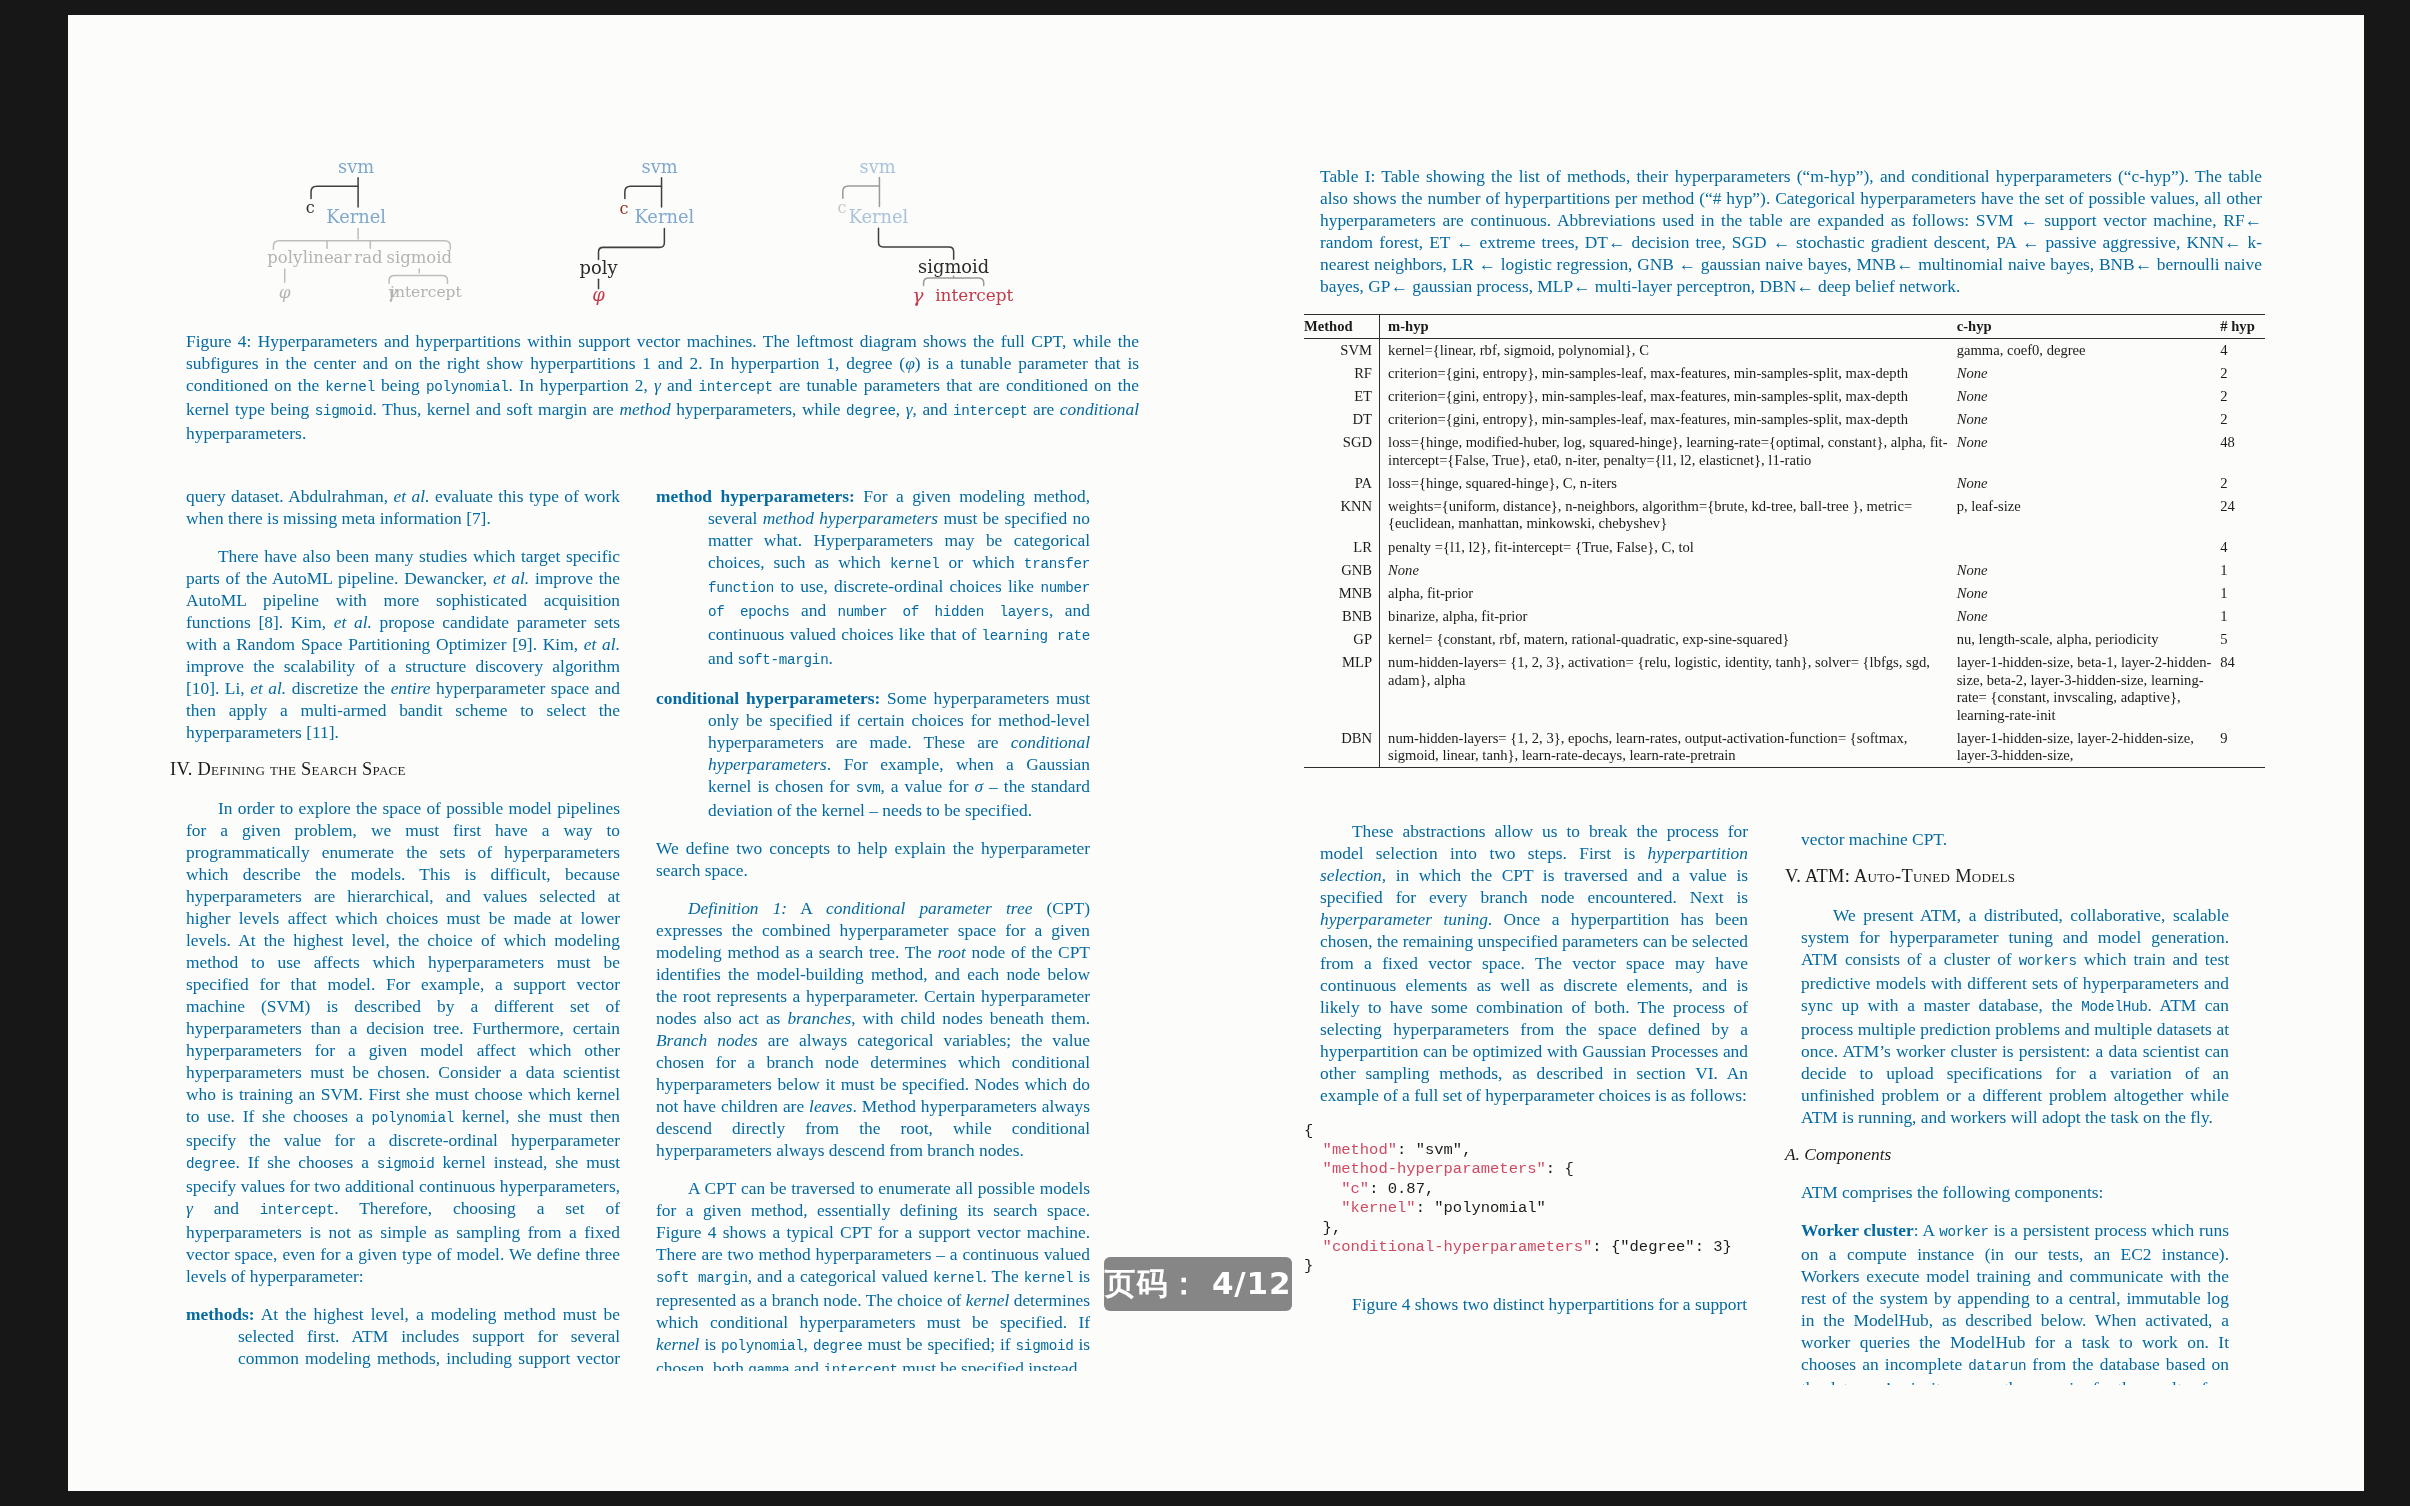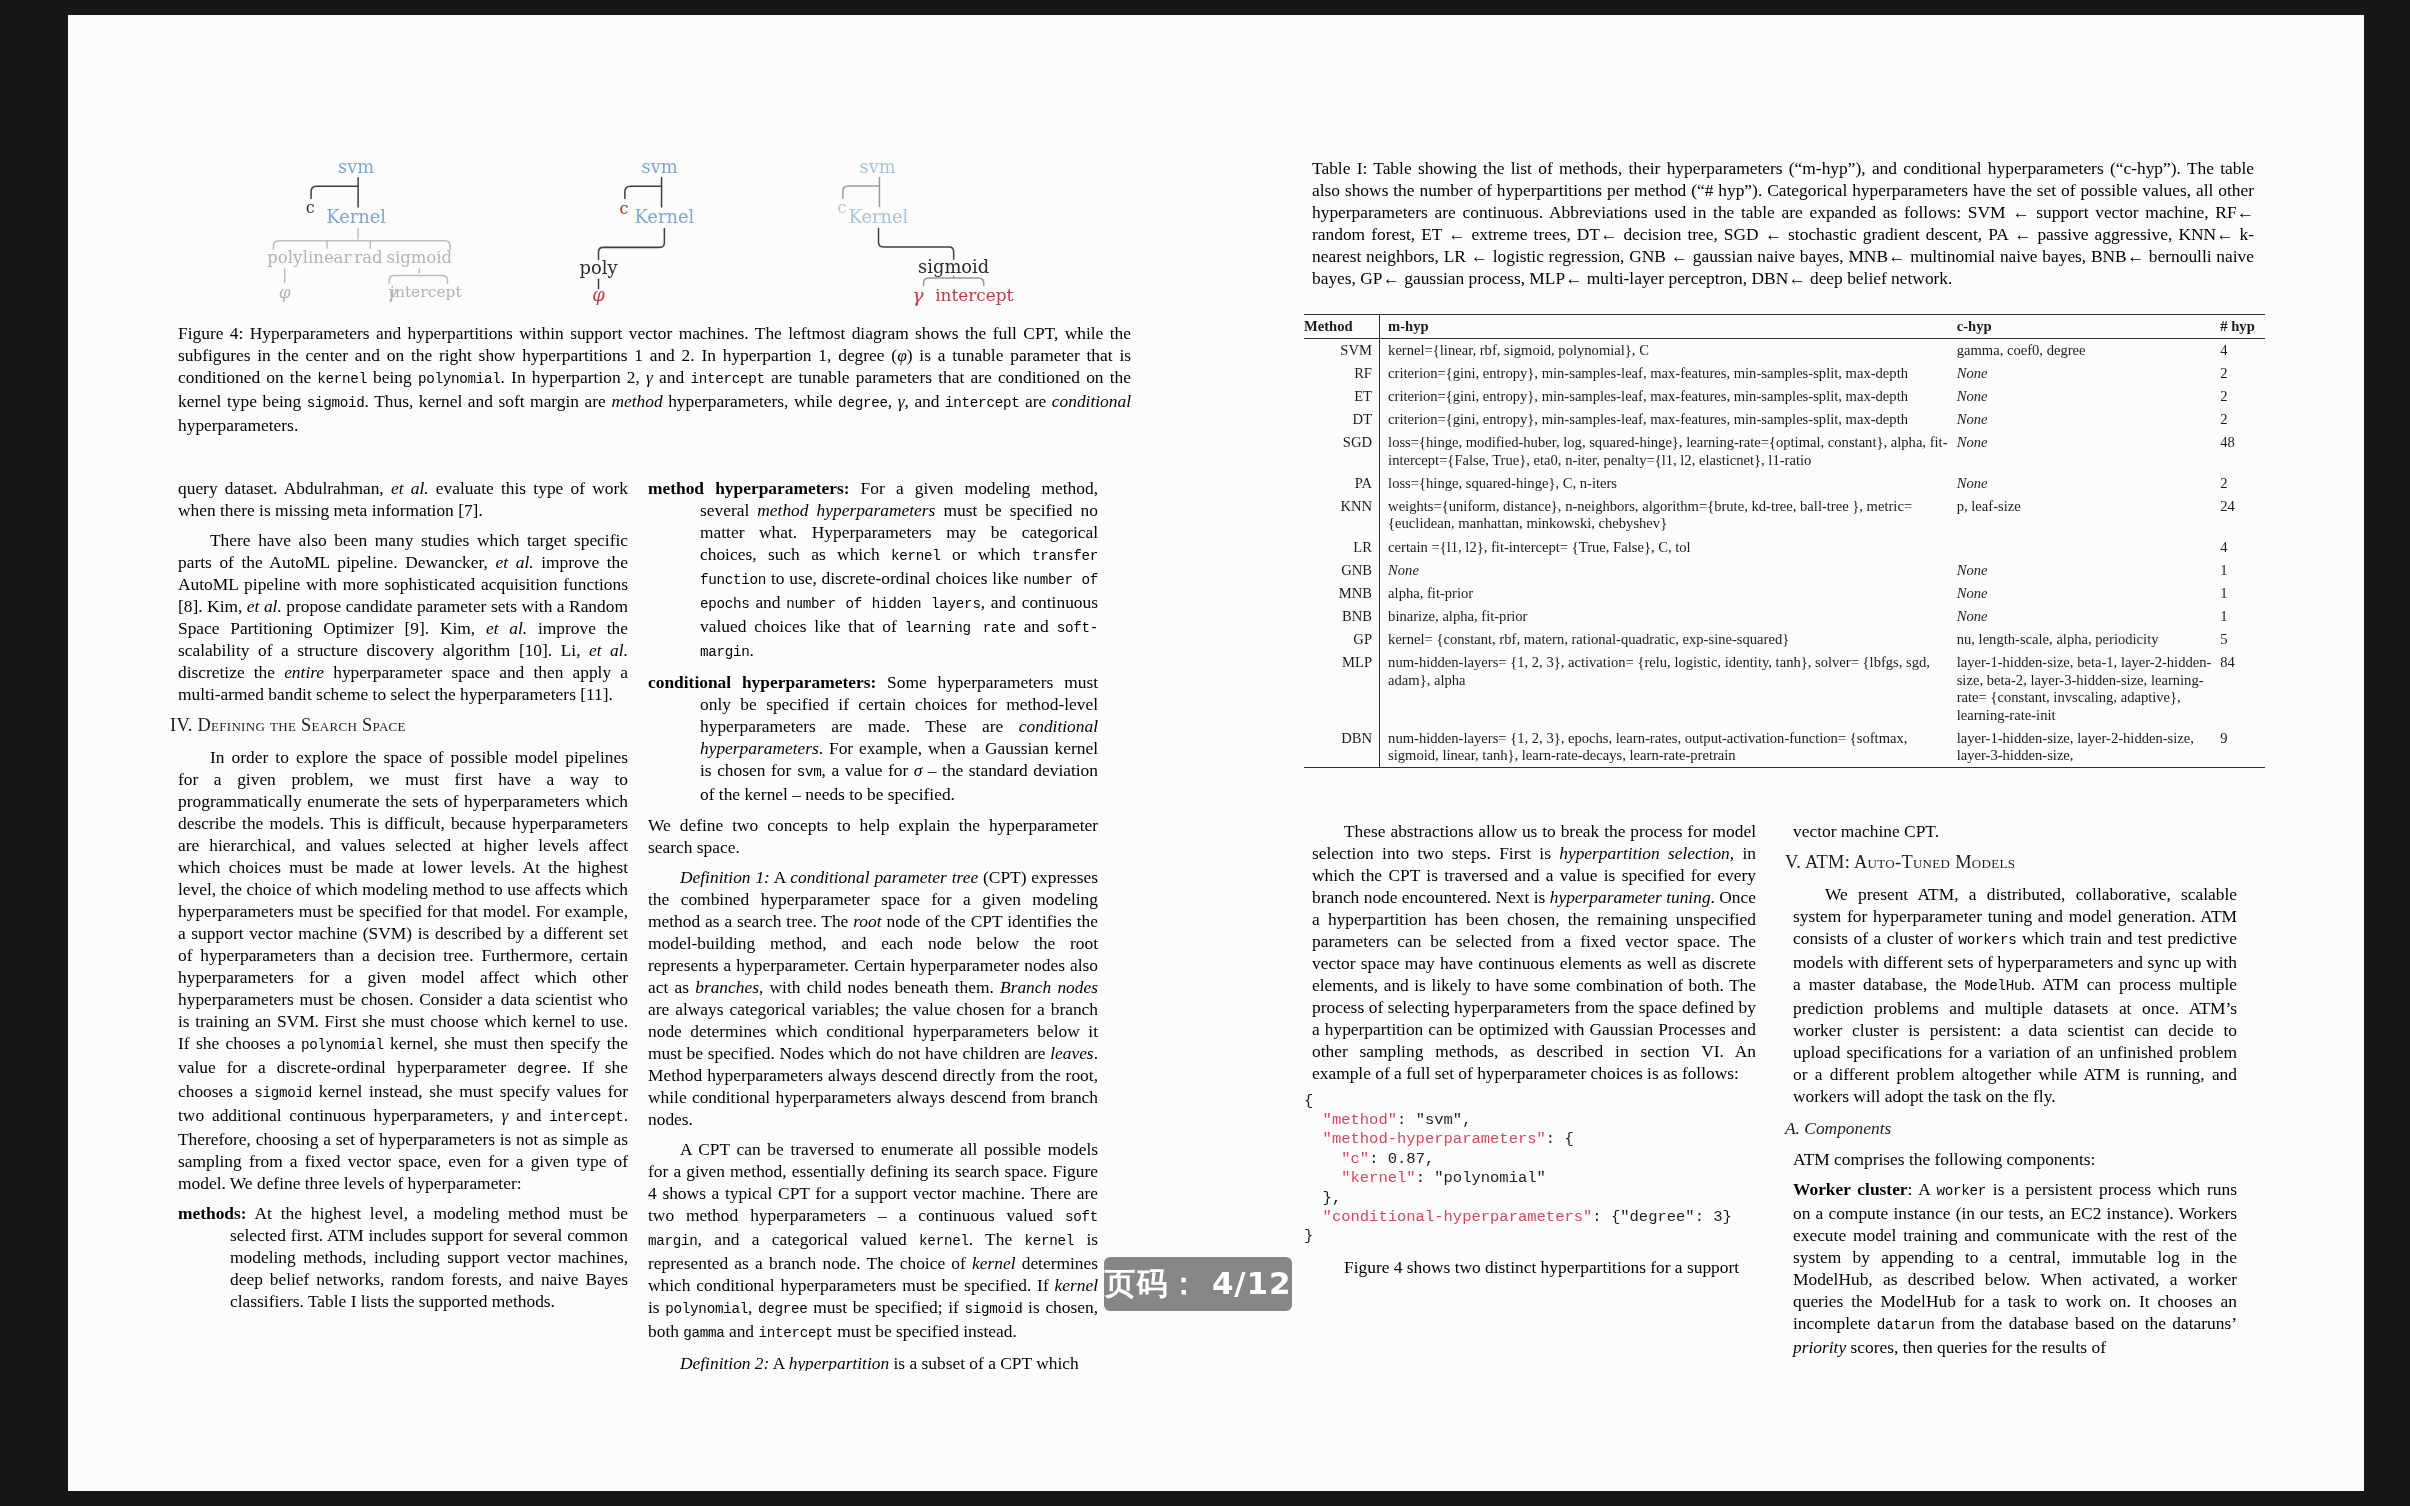--- a/index.html
+++ b/index.html
@@ -7,21 +7,21 @@
     width:2411px;height:1507px;overflow:hidden;position:relative;
     background:#171717;
     font-family:"Liberation Serif","DejaVu Serif",serif;
   }
   .canvas{
     position:absolute;left:68px;top:15px;width:2296px;height:1476px;
     background:#fcfcfb;
   }
   
   .caption,.para{
-    font-size:17.4px;line-height:22px;color:#000000;text-align:justify;margin:8px;
+    font-size:17.4px;line-height:22px;color:#0369a1;text-align:justify;margin:16px;
   }
   .para.indent{text-indent:32px;}
   .para.hang{padding-left:52px;text-indent:-52px;}
   .sec-head{
     text-align:left;font-variant:small-caps;font-size:18.4px;line-height:21.7px;
     color:#1c1c1c;margin:10.4px 0 8.5px 0;letter-spacing:0.3px;
   }
   .sub-head{font-style:italic;font-size:17.4px;line-height:21.7px;color:#1c1c1c;margin:11.3px 0 4.7px 0;}
   .seg-i{font-style:italic;}
   .seg-b{font-weight:bold;}
@@ -196,21 +196,21 @@
         <td class="cell-n">2</td>
       </tr>
       <tr>
         <td class="col-method">KNN</td>
         <td class="cell-m"><span>weights={uniform, distance}, n-neighbors, algorithm={brute, kd-tree, ball-tree }, metric={euclidean, manhattan, minkowski, chebyshev}</span></td>
         <td class="cell-c"><span>p, leaf-size</span></td>
         <td class="cell-n">24</td>
       </tr>
       <tr>
         <td class="col-method">LR</td>
-        <td class="cell-m"><span>certain ={l1, l2}, fit-intercept= {True, False}, C, tol</span></td>
+        <td class="cell-m"><span>penalty ={l1, l2}, fit-intercept= {True, False}, C, tol</span></td>
         <td class="cell-c"><span></span></td>
         <td class="cell-n">4</td>
       </tr>
       <tr>
         <td class="col-method">GNB</td>
         <td class="cell-m"><span class="seg-i">None</span></td>
         <td class="cell-c"><span class="seg-i">None</span></td>
         <td class="cell-n">1</td>
       </tr>
       <tr>

